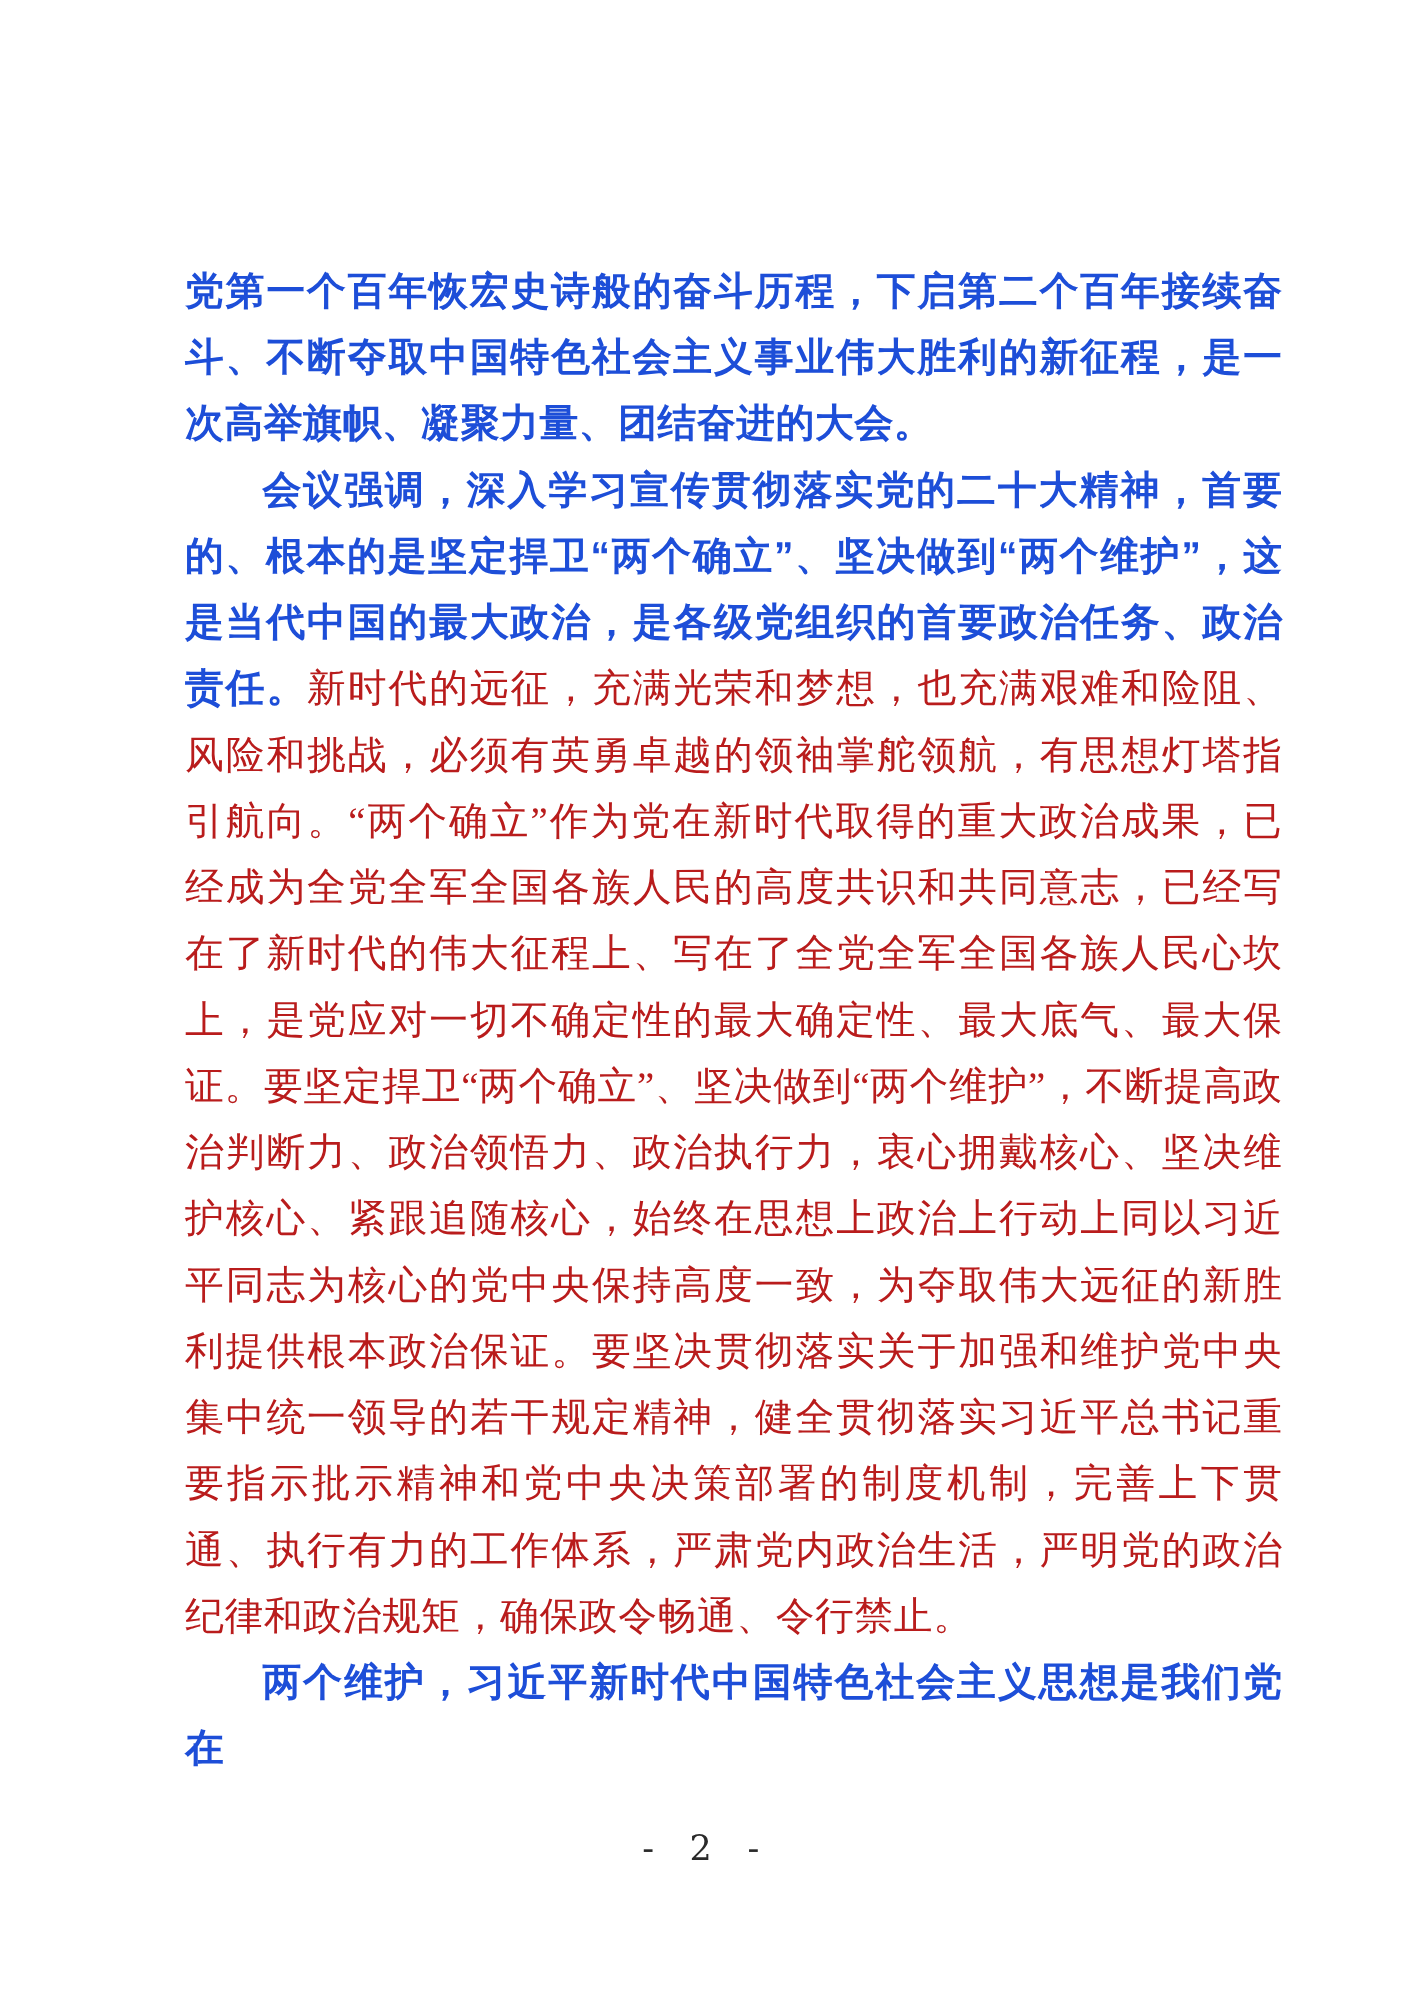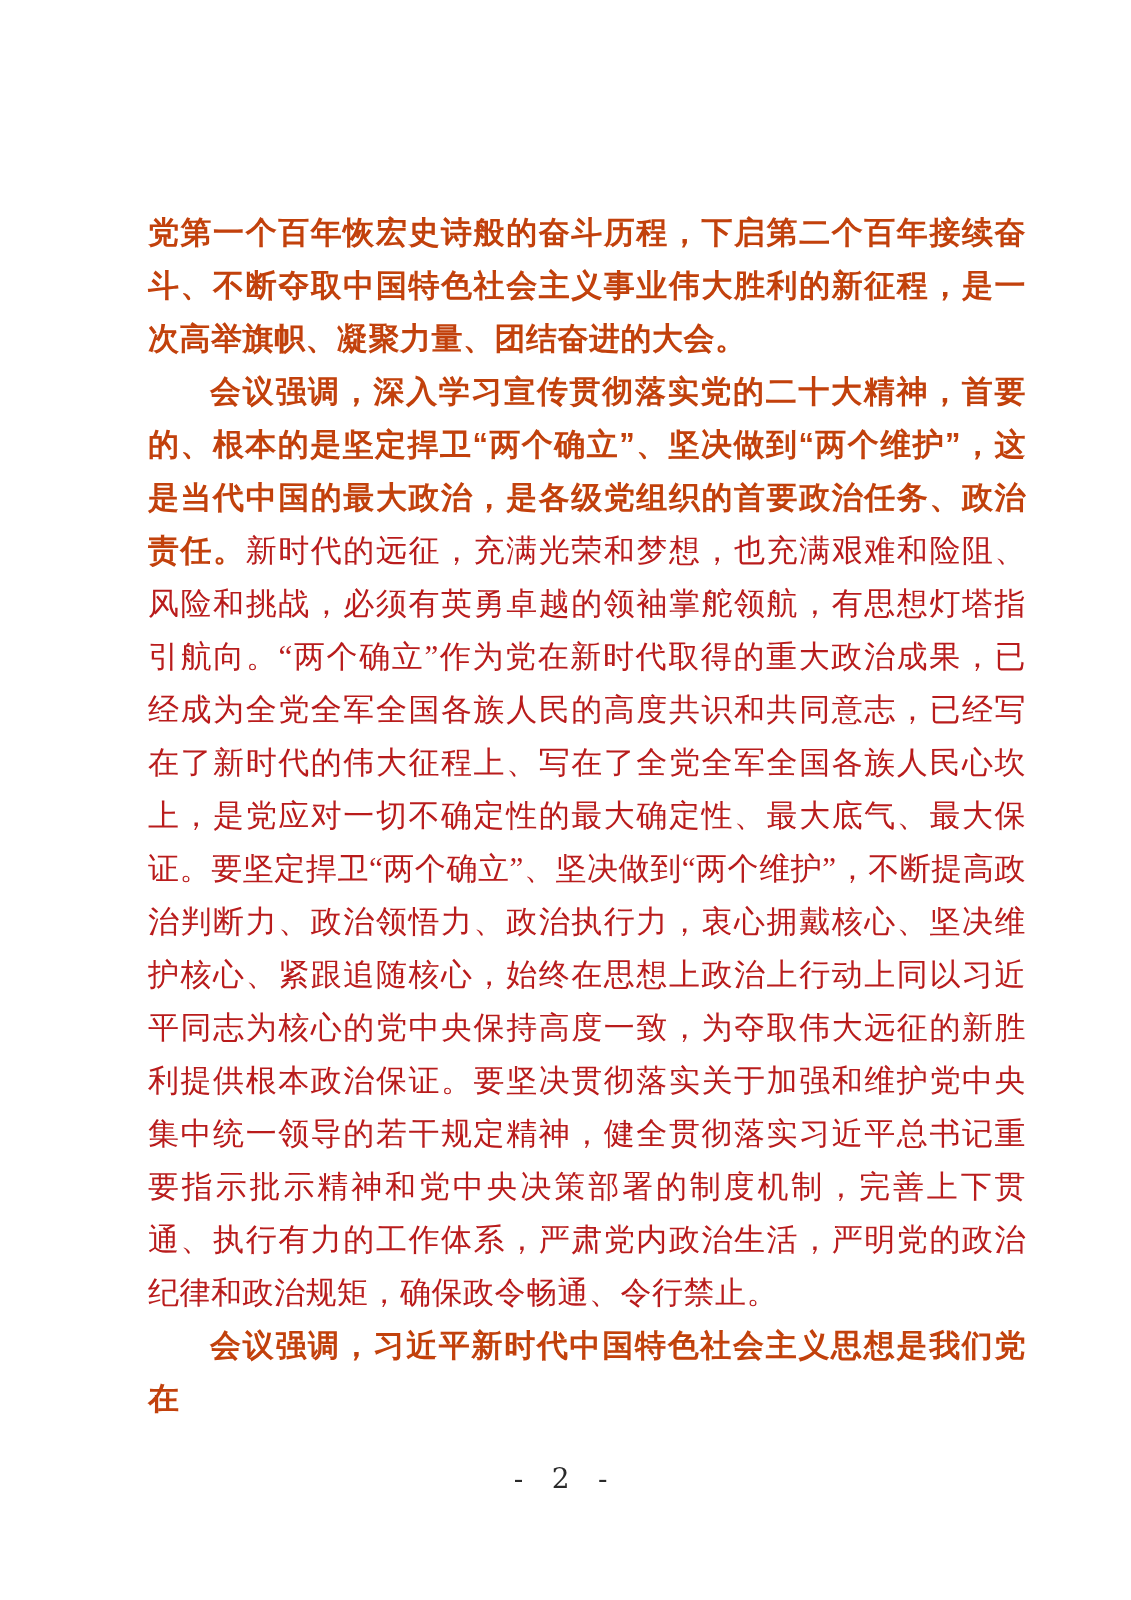--- a/index.html
+++ b/index.html
@@ -34,21 +34,21 @@
   .para {
     margin: 0;
     padding: 0;
   }
   .indent {
     text-indent: 2em;
   }
   .bold {
     font-family: "Liberation Sans", sans-serif;
     font-weight: 700;
-    color: #c2410c;
+    color: #1d4ed8;
   }
   .regular {
     font-family: "Liberation Serif", serif;
     font-weight: 400;
     color: #b91c1c;
   }
   .page-number {
     position: absolute;
     top: 1462px;
     left: 0;
@@ -64,19 +64,19 @@
 <body>
 
 <div class="page">
 
   <div class="content">
 
     <p class="para bold">党第一个百年恢宏史诗般的奋斗历程，下启第二个百年接续奋斗、不断夺取中国特色社会主义事业伟大胜利的新征程，是一次高举旗帜、凝聚力量、团结奋进的大会。</p>
 
     <p class="para indent"><span class="bold">会议强调，深入学习宣传贯彻落实党的二十大精神，首要的、根本的是坚定捍卫“两个确立”、坚决做到“两个维护”，这是当代中国的最大政治，是各级党组织的首要政治任务、政治责任。</span><span class="regular">新时代的远征，充满光荣和梦想，也充满艰难和险阻、风险和挑战，必须有英勇卓越的领袖掌舵领航，有思想灯塔指引航向。“两个确立”作为党在新时代取得的重大政治成果，已经成为全党全军全国各族人民的高度共识和共同意志，已经写在了新时代的伟大征程上、写在了全党全军全国各族人民心坎上，是党应对一切不确定性的最大确定性、最大底气、最大保证。要坚定捍卫“两个确立”、坚决做到“两个维护”，不断提高政治判断力、政治领悟力、政治执行力，衷心拥戴核心、坚决维护核心、紧跟追随核心，始终在思想上政治上行动上同以习近平同志为核心的党中央保持高度一致，为夺取伟大远征的新胜利提供根本政治保证。要坚决贯彻落实关于加强和维护党中央集中统一领导的若干规定精神，健全贯彻落实习近平总书记重要指示批示精神和党中央决策部署的制度机制，完善上下贯通、执行有力的工作体系，严肃党内政治生活，严明党的政治纪律和政治规矩，确保政令畅通、令行禁止。</span></p>
 
-    <p class="para bold indent">会议强调，习近平新时代中国特色社会主义思想是我们党在</p>
+    <p class="para bold indent">两个维护，习近平新时代中国特色社会主义思想是我们党在</p>
 
   </div>
 
   <div class="page-number">- 2 -</div>
 
 </div>
 
 </body></html>

